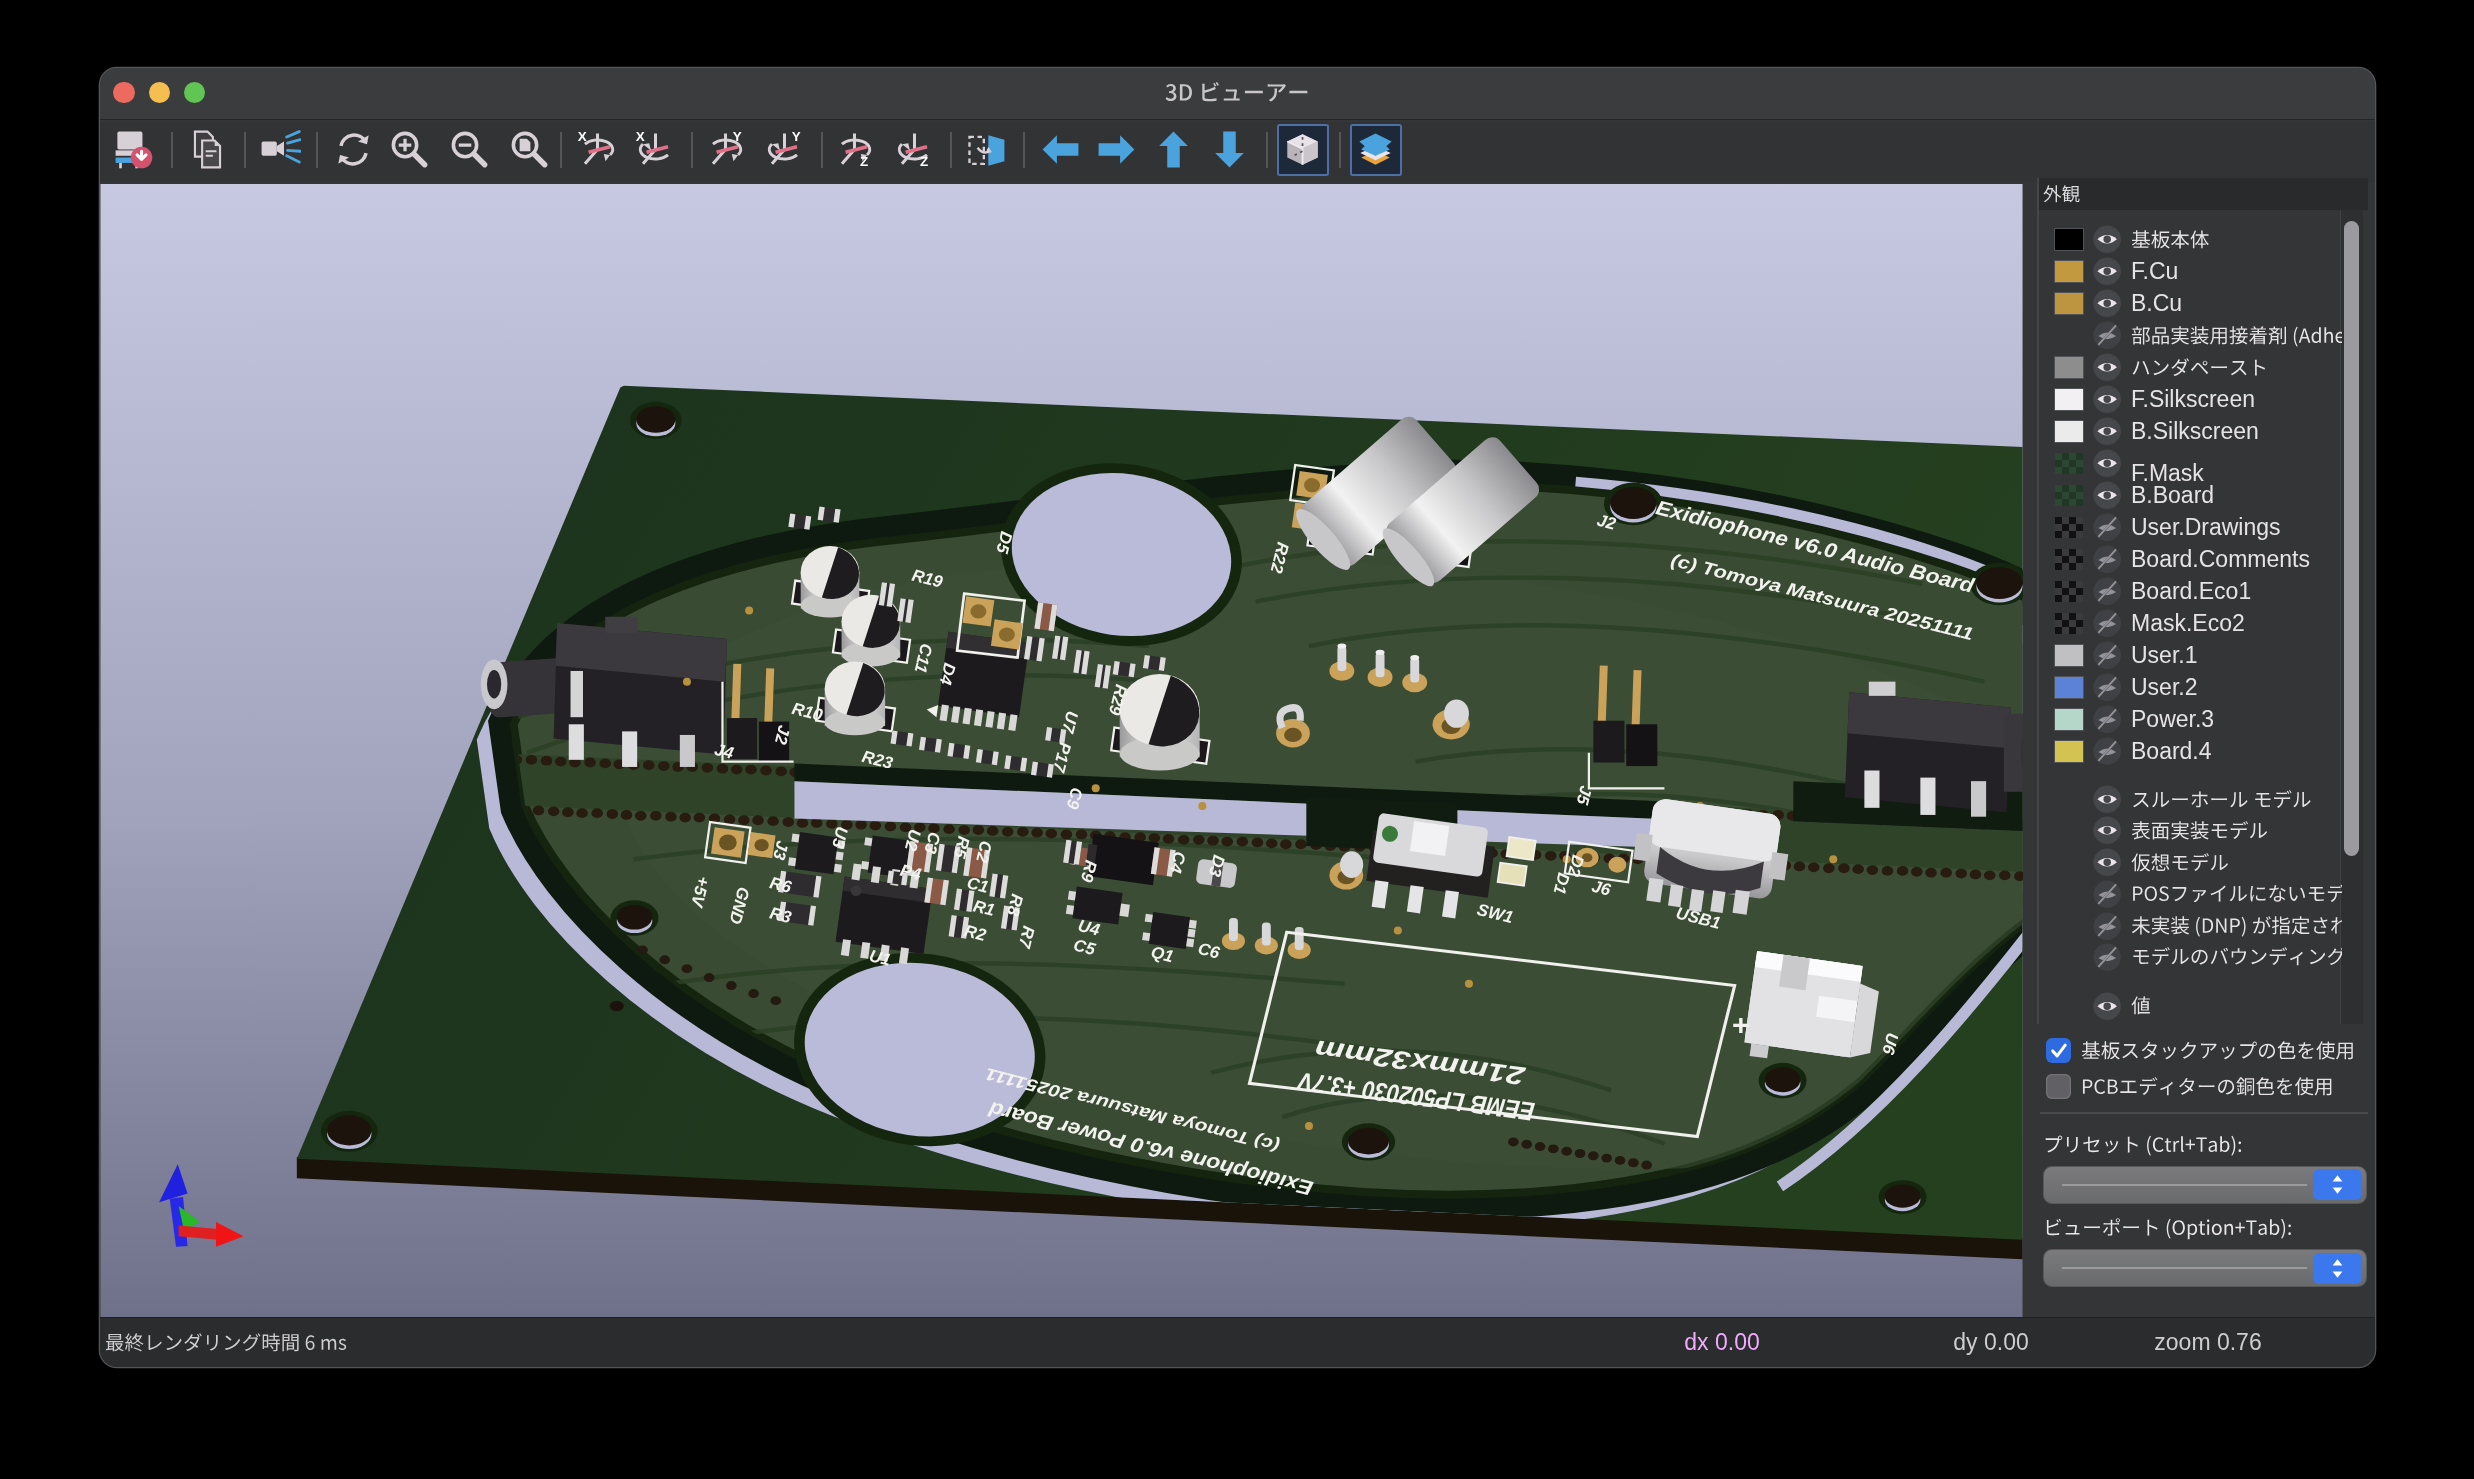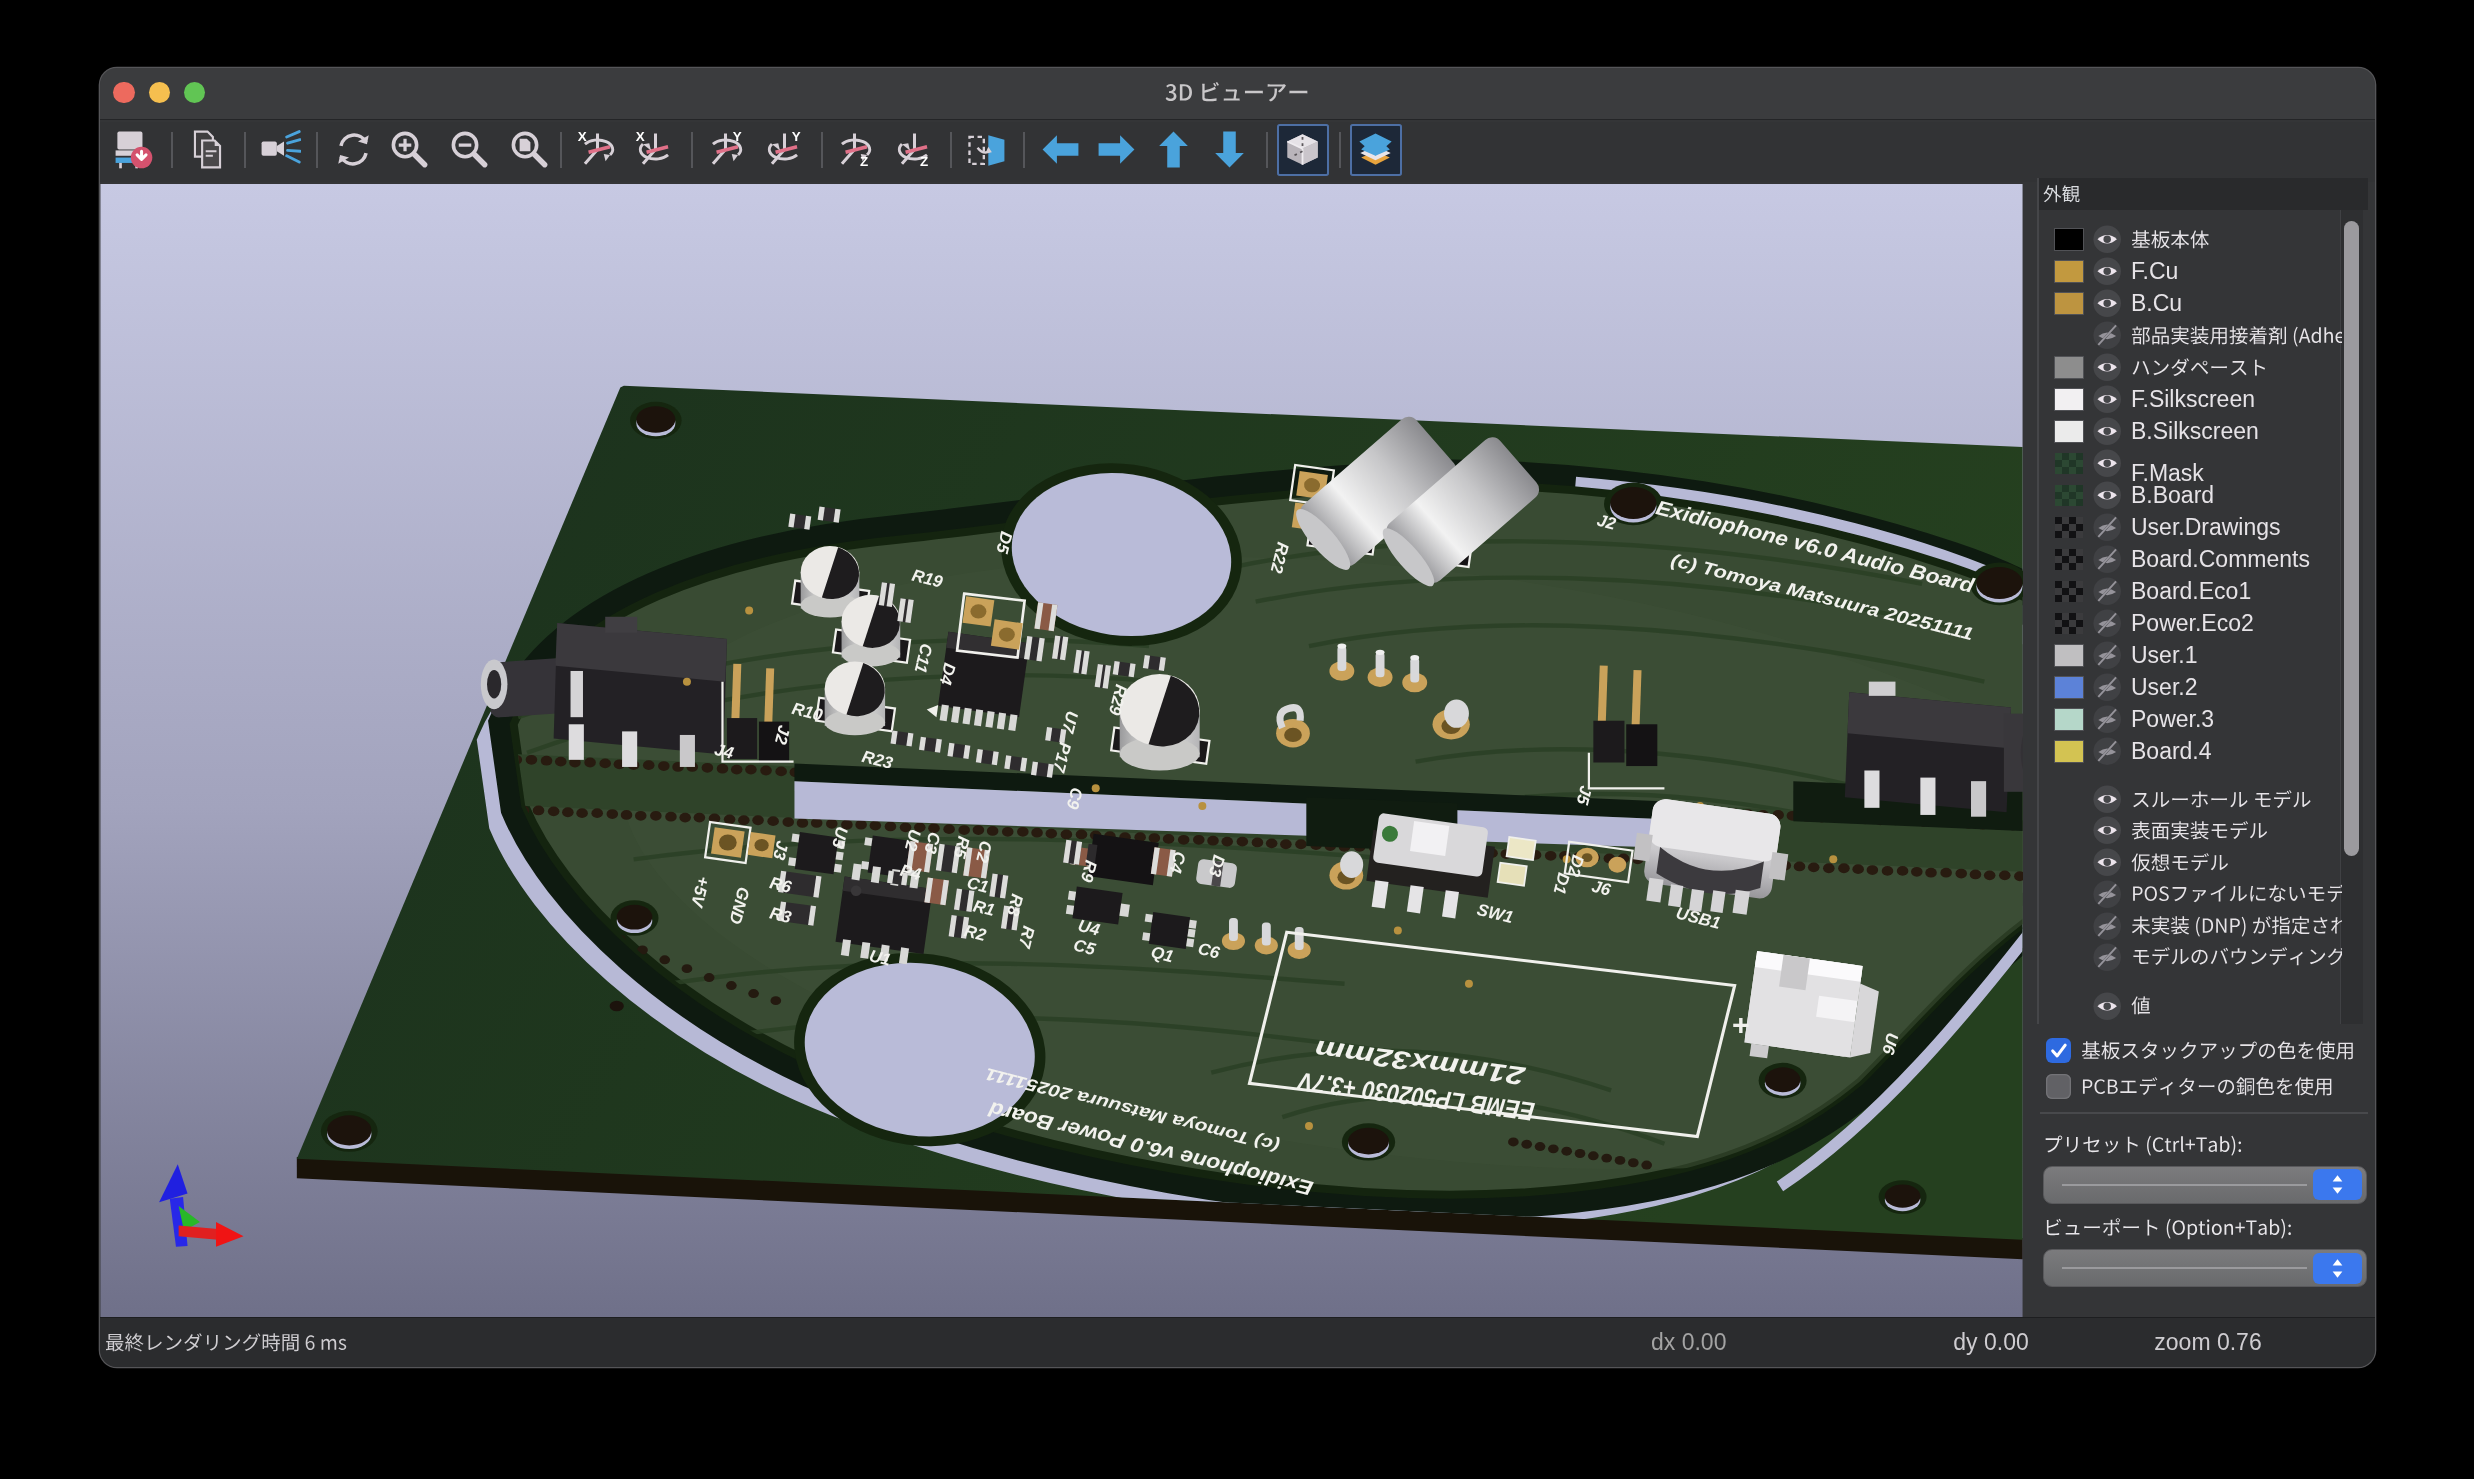--- a/index.html
+++ b/index.html
@@ -309,21 +309,21 @@
     <div class="abs" style="left:1969px;top:559px;width:7.1px;height:7.1px;background:#111113"></div>
     <div class="abs" style="left:1976px;top:545px;width:7.1px;height:7.1px;background:#3b3b3d"></div>
     <div class="abs" style="left:1976px;top:552px;width:7.1px;height:7.1px;background:#111113"></div>
     <div class="abs" style="left:1976px;top:559px;width:7.1px;height:7.1px;background:#3b3b3d"></div>
     <svg class="abs" style="left:1993px;top:541px" width="28.4" height="28.4" viewBox="-16 -16 32 32">
       <circle cx="0" cy="0" r="15.5" fill="#404144"></circle>
       <path d="M-10 1 Q0 -7 10 1 Q0 8 -10 1 Z" fill="#95939a"></path>
       <path d="M-8 9 L8 -9" stroke="#404144" stroke-width="2.6"></path>
       <path d="M-10 11 L10 -11" stroke="#95939a" stroke-width="2.2"></path>
     </svg>
-    <div class="ltxt" style="left:2031px;top:542px">Power.Eco2</div>
+    <div class="ltxt" style="left:2031px;top:542px">Mask.Eco2</div>
     <div class="abs" style="left:1955px;top:577px;width:28.4px;height:21.3px;background:#c0bfc1;box-shadow:0 0 0 0.9px #55565a"></div>
     <svg class="abs" style="left:1993px;top:573px" width="28.4" height="28.4" viewBox="-16 -16 32 32">
       <circle cx="0" cy="0" r="15.5" fill="#404144"></circle>
       <path d="M-10 1 Q0 -7 10 1 Q0 8 -10 1 Z" fill="#95939a"></path>
       <path d="M-8 9 L8 -9" stroke="#404144" stroke-width="2.6"></path>
       <path d="M-10 11 L10 -11" stroke="#95939a" stroke-width="2.2"></path>
     </svg>
     <div class="ltxt" style="left:2031px;top:574px">User.1</div>
     <div class="abs" style="left:1955px;top:609px;width:28.4px;height:21.3px;background:#5c82d8;box-shadow:0 0 0 0.9px #55565a"></div>
     <svg class="abs" style="left:1993px;top:605px" width="28.4" height="28.4" viewBox="-16 -16 32 32">
@@ -435,21 +435,21 @@
     <div class="abs" style="left:1943px;top:1181px;width:324px;height:38px;background:linear-gradient(#7b7b7d,#696a6c);border-radius:9px;border:0.9px solid #59595c"></div>
     <div class="abs" style="left:1962px;top:1199px;width:245px;height:1.8px;background:#9a9a9d"></div>
     <div class="abs" style="left:2213px;top:1185px;width:49px;height:31px;background:#3b78ee;border-radius:6.2px"></div>
     <svg class="abs" style="left:2213px;top:1185px" width="49" height="31" viewBox="0 0 55 35">
       <path d="M22 14 l5.5 -7 l5.5 7 z M22 21 l5.5 7 l5.5 -7 z" fill="#fff"></path>
     </svg>
     <div class="abs" style="left:0;top:1249px;width:2275px;height:50px;background:#2b2c2e;border-top:1.8px solid #1d1e20"></div>
     <svg style="position:absolute;left:5.3px;top:1264px;overflow:hidden" width="244" height="24" viewBox="0 -20 275 27">
       <path d="M5.5 -14.0L16.5 -14.0L16.5 -12.4L5.5 -12.4ZM5.5 -16.6L16.5 -16.6L16.5 -15.1L5.5 -15.1ZM3.9 -17.8L3.9 -11.2L18.2 -11.2L18.2 -17.8ZM8.7 -8.6L8.7 -7.1L4.7 -7.1L4.7 -8.6ZM1.1 -1.0L1.2 0.5L8.7 -0.4L8.7 1.8L10.3 1.8L10.3 0.4C10.6 0.7 11.0 1.3 11.2 1.6C12.7 1.1 14.2 0.3 15.6 -0.7C16.9 0.4 18.4 1.2 20.2 1.7C20.4 1.4 20.8 0.7 21.2 0.5C19.5 0.0 18.0 -0.7 16.7 -1.7C18.1 -3.0 19.3 -4.8 20.0 -6.9L19.0 -7.3L18.7 -7.3L11.1 -7.3L11.1 -5.9L13.0 -5.9L12.0 -5.6C12.6 -4.2 13.4 -2.9 14.5 -1.8C13.2 -0.8 11.7 -0.1 10.3 0.3L10.3 -8.6L20.7 -8.6L20.7 -10.0L1.3 -10.0L1.3 -8.6L3.2 -8.6L3.2 -1.2ZM13.4 -5.9L18.0 -5.9C17.4 -4.7 16.5 -3.6 15.6 -2.7C14.7 -3.6 13.9 -4.7 13.4 -5.9ZM8.7 -5.9L8.7 -4.3L4.7 -4.3L4.7 -5.9ZM8.7 -3.1L8.7 -1.8L4.7 -1.3L4.7 -3.1ZM34.4 -5.8C35.9 -5.2 37.9 -4.0 38.9 -3.3L39.9 -4.4C38.9 -5.2 37.0 -6.2 35.4 -6.9ZM32.0 -1.6C35.0 -0.8 38.6 0.7 40.5 1.9L41.5 0.6C39.5 -0.5 35.9 -2.0 33.0 -2.8ZM28.6 -5.7C29.1 -4.4 29.7 -2.7 29.9 -1.6L31.2 -2.0C31.0 -3.1 30.4 -4.8 29.8 -6.0ZM24.0 -5.9C23.7 -4.0 23.3 -2.0 22.6 -0.7C22.9 -0.5 23.6 -0.2 23.9 -0.0C24.6 -1.4 25.1 -3.6 25.4 -5.7ZM34.5 -14.7L39.5 -14.7C38.9 -13.4 38.0 -12.3 36.9 -11.2C35.9 -12.3 35.1 -13.4 34.4 -14.6ZM22.7 -8.6L22.9 -7.1L26.4 -7.3L26.4 1.8L27.8 1.8L27.8 -7.4L29.6 -7.5C29.7 -7.1 29.9 -6.7 29.9 -6.4L31.0 -6.8C31.3 -6.5 31.6 -6.1 31.7 -5.8C33.5 -6.6 35.3 -7.7 36.9 -9.2C38.6 -7.6 40.4 -6.4 42.3 -5.6C42.6 -6.0 43.1 -6.6 43.4 -6.9C41.5 -7.6 39.6 -8.8 38.0 -10.2C39.6 -11.7 40.8 -13.6 41.7 -15.7L40.7 -16.3L40.4 -16.2L35.4 -16.2C35.8 -16.9 36.2 -17.6 36.5 -18.2L34.8 -18.5C34.0 -16.5 32.4 -13.9 30.1 -12.1C30.4 -11.9 30.9 -11.4 31.2 -11.0C32.1 -11.8 32.8 -12.6 33.5 -13.4C34.2 -12.3 35.0 -11.2 35.9 -10.3C34.4 -9.0 32.8 -8.0 31.1 -7.3C30.7 -8.5 29.9 -10.1 29.1 -11.3L28.0 -10.8C28.4 -10.3 28.7 -9.6 29.0 -8.9L25.7 -8.7C27.2 -10.7 28.9 -13.2 30.2 -15.3L28.8 -16.0C28.2 -14.8 27.4 -13.4 26.5 -12.0C26.2 -12.5 25.7 -13.0 25.2 -13.5C26.0 -14.7 27.0 -16.4 27.7 -17.9L26.3 -18.5C25.8 -17.2 25.0 -15.6 24.3 -14.4L23.7 -14.9L22.8 -13.8C23.8 -12.9 25.0 -11.7 25.7 -10.7C25.2 -10.0 24.7 -9.3 24.2 -8.7ZM48.9 -0.7L50.2 0.4C50.5 0.2 50.8 0.1 51.1 0.0C56.6 -1.6 61.1 -4.3 64.0 -7.9L63.0 -9.4C60.2 -5.9 55.1 -2.9 50.9 -1.9C50.9 -3.0 50.9 -12.3 50.9 -14.4C50.9 -15.0 51.0 -15.8 51.1 -16.4L48.9 -16.4C49.0 -15.9 49.1 -14.9 49.1 -14.4C49.1 -12.3 49.1 -3.1 49.1 -1.8C49.1 -1.3 49.0 -1.1 48.9 -0.7ZM71.0 -16.1L69.7 -14.8C71.4 -13.7 74.1 -11.3 75.2 -10.2L76.6 -11.6C75.4 -12.8 72.6 -15.1 71.0 -16.1ZM69.1 -1.4L70.3 0.4C73.9 -0.3 76.7 -1.6 78.9 -3.0C82.2 -5.1 84.8 -8.1 86.3 -10.8L85.2 -12.7C84.0 -10.0 81.3 -6.7 77.9 -4.6C75.8 -3.3 73.0 -2.0 69.1 -1.4ZM107.2 -18.6L106.1 -18.1C106.7 -17.3 107.4 -16.1 107.9 -15.1L109.1 -15.6C108.7 -16.4 107.8 -17.8 107.2 -18.6ZM99.1 -16.8L97.1 -17.4C97.0 -16.8 96.6 -16.1 96.4 -15.7C95.4 -13.7 93.1 -10.3 89.3 -8.0L90.8 -6.9C93.3 -8.6 95.2 -10.7 96.6 -12.7L104.1 -12.7C103.6 -10.9 102.5 -8.5 101.1 -6.6C99.5 -7.7 97.9 -8.7 96.4 -9.6L95.2 -8.3C96.6 -7.5 98.3 -6.3 99.9 -5.2C97.9 -3.0 95.1 -1.0 91.4 0.1L93.0 1.5C96.7 0.1 99.4 -1.9 101.4 -4.1C102.3 -3.4 103.1 -2.7 103.8 -2.1L105.0 -3.6C104.3 -4.2 103.5 -4.9 102.5 -5.5C104.2 -7.8 105.4 -10.4 106.0 -12.4C106.1 -12.8 106.3 -13.3 106.5 -13.6L105.5 -14.2L106.6 -14.7C106.2 -15.6 105.4 -16.9 104.8 -17.7L103.7 -17.2C104.3 -16.4 105.0 -15.1 105.4 -14.2L105.0 -14.5C104.7 -14.3 104.2 -14.3 103.6 -14.3L97.7 -14.3L98.1 -15.0C98.3 -15.4 98.7 -16.2 99.1 -16.8ZM127.1 -16.7L125.0 -16.7C125.1 -16.1 125.1 -15.5 125.1 -14.8C125.1 -14.0 125.1 -12.1 125.1 -11.3C125.1 -7.1 124.8 -5.4 123.3 -3.5C121.9 -2.0 120.1 -1.1 118.0 -0.6L119.5 0.9C121.1 0.4 123.3 -0.6 124.7 -2.3C126.3 -4.2 127.0 -5.9 127.0 -11.2C127.0 -12.1 127.0 -13.9 127.0 -14.8C127.0 -15.5 127.0 -16.1 127.1 -16.7ZM116.9 -16.5L114.9 -16.5C114.9 -16.1 115.0 -15.3 115.0 -14.9C115.0 -14.3 115.0 -8.5 115.0 -7.6C115.0 -7.0 114.9 -6.2 114.8 -5.9L116.9 -5.9C116.8 -6.3 116.8 -7.0 116.8 -7.6C116.8 -8.5 116.8 -14.3 116.8 -14.9C116.8 -15.5 116.8 -16.1 116.9 -16.5ZM137.0 -16.1L135.7 -14.8C137.4 -13.7 140.1 -11.3 141.2 -10.2L142.6 -11.6C141.4 -12.8 138.6 -15.1 137.0 -16.1ZM135.1 -1.4L136.3 0.4C139.9 -0.3 142.7 -1.6 144.9 -3.0C148.2 -5.1 150.8 -8.1 152.3 -10.8L151.2 -12.7C150.0 -10.0 147.3 -6.7 143.9 -4.6C141.8 -3.3 139.0 -2.0 135.1 -1.4ZM170.8 -17.6L169.7 -17.1C170.3 -16.3 171.0 -14.9 171.4 -14.1L172.6 -14.6C172.2 -15.5 171.4 -16.8 170.8 -17.6ZM173.2 -18.5L172.1 -18.0C172.7 -17.2 173.4 -15.9 173.9 -15.0L175.1 -15.5C174.7 -16.3 173.8 -17.7 173.2 -18.5ZM164.9 -16.5L162.9 -17.2C162.8 -16.7 162.4 -15.9 162.2 -15.5C161.2 -13.5 159.1 -10.3 155.3 -8.0L156.8 -6.9C159.2 -8.5 161.1 -10.4 162.4 -12.3L169.8 -12.3C169.4 -10.3 168.0 -7.5 166.3 -5.5C164.3 -3.1 161.6 -1.1 157.5 0.1L159.1 1.5C163.2 -0.0 165.9 -2.0 167.9 -4.5C169.8 -6.9 171.2 -9.8 171.8 -12.1C171.9 -12.4 172.1 -12.9 172.3 -13.2L170.8 -14.1C170.5 -14.0 170.0 -13.9 169.4 -13.9L163.4 -13.9L163.9 -14.8C164.2 -15.2 164.6 -16.0 164.9 -16.5ZM185.8 -4.6C186.9 -3.4 188.1 -1.8 188.6 -0.7L190.0 -1.6C189.5 -2.7 188.2 -4.2 187.1 -5.4ZM189.9 -18.5L189.9 -15.9L185.3 -15.9L185.3 -14.4L189.9 -14.4L189.9 -11.6L184.3 -11.6L184.3 -10.1L192.8 -10.1L192.8 -7.6L184.4 -7.6L184.4 -6.1L192.8 -6.1L192.8 -0.2C192.8 0.1 192.7 0.2 192.3 0.2C192.0 0.2 190.7 0.2 189.4 0.2C189.6 0.6 189.9 1.3 189.9 1.7C191.7 1.7 192.8 1.7 193.5 1.5C194.2 1.2 194.4 0.7 194.4 -0.2L194.4 -6.1L197.0 -6.1L197.0 -7.6L194.4 -7.6L194.4 -10.1L197.2 -10.1L197.2 -11.6L191.5 -11.6L191.5 -14.4L196.3 -14.4L196.3 -15.9L191.5 -15.9L191.5 -18.5ZM182.4 -9.2L182.4 -4.1L179.2 -4.1L179.2 -9.2ZM182.4 -10.6L179.2 -10.6L179.2 -15.5L182.4 -15.5ZM177.7 -17.1L177.7 -0.8L179.2 -0.8L179.2 -2.6L184.0 -2.6L184.0 -17.1ZM211.5 -3.7L211.5 -1.6L206.4 -1.6L206.4 -3.7ZM211.5 -5.0L206.4 -5.0L206.4 -7.0L211.5 -7.0ZM204.9 -8.3L204.9 0.8L206.4 0.8L206.4 -0.3L213.1 -0.3L213.1 -8.3ZM206.4 -13.2L206.4 -11.2L201.6 -11.2L201.6 -13.2ZM206.4 -14.4L201.6 -14.4L201.6 -16.3L206.4 -16.3ZM216.5 -13.2L216.5 -11.2L211.5 -11.2L211.5 -13.2ZM216.5 -14.4L211.5 -14.4L211.5 -16.3L216.5 -16.3ZM217.3 -17.5L210.0 -17.5L210.0 -9.9L216.5 -9.9L216.5 -0.4C216.5 -0.0 216.3 0.1 216.0 0.1C215.6 0.1 214.2 0.1 212.9 0.1C213.1 0.5 213.4 1.3 213.5 1.8C215.3 1.8 216.5 1.7 217.2 1.5C217.9 1.2 218.2 0.6 218.2 -0.4L218.2 -17.5ZM200.0 -17.5L200.0 1.8L201.6 1.8L201.6 -10.0L208.0 -10.0L208.0 -17.5ZM231.6 0.3C234.1 0.3 236.2 -1.8 236.2 -4.9C236.2 -8.3 234.4 -10.0 231.7 -10.0C230.4 -10.0 229.0 -9.3 228.1 -8.1C228.1 -13.1 230.0 -14.8 232.2 -14.8C233.2 -14.8 234.1 -14.3 234.8 -13.5L235.9 -14.8C235.0 -15.7 233.8 -16.4 232.1 -16.4C229.0 -16.4 226.2 -14.0 226.2 -7.7C226.2 -2.4 228.5 0.3 231.6 0.3ZM228.1 -6.5C229.2 -8.0 230.4 -8.5 231.4 -8.5C233.3 -8.5 234.3 -7.1 234.3 -4.9C234.3 -2.8 233.1 -1.3 231.6 -1.3C229.5 -1.3 228.3 -3.1 228.1 -6.5ZM244.1 0.0L246.1 0.0L246.1 -8.7C247.2 -9.9 248.2 -10.5 249.1 -10.5C250.6 -10.5 251.3 -9.5 251.3 -7.3L251.3 0.0L253.3 0.0L253.3 -8.7C254.5 -9.9 255.4 -10.5 256.3 -10.5C257.9 -10.5 258.6 -9.5 258.6 -7.3L258.6 0.0L260.6 0.0L260.6 -7.6C260.6 -10.6 259.4 -12.3 257.0 -12.3C255.5 -12.3 254.3 -11.3 253.0 -10.0C252.5 -11.4 251.5 -12.3 249.7 -12.3C248.3 -12.3 247.0 -11.4 246.0 -10.2L245.9 -10.2L245.7 -11.9L244.1 -11.9ZM267.6 0.3C270.4 0.3 271.9 -1.3 271.9 -3.3C271.9 -5.5 270.0 -6.2 268.3 -6.9C266.9 -7.4 265.7 -7.8 265.7 -9.0C265.7 -9.9 266.4 -10.7 267.9 -10.7C269.0 -10.7 269.8 -10.2 270.6 -9.6L271.6 -10.9C270.7 -11.6 269.4 -12.3 267.9 -12.3C265.3 -12.3 263.8 -10.8 263.8 -8.9C263.8 -6.8 265.6 -6.0 267.3 -5.4C268.6 -4.9 270.0 -4.4 270.0 -3.1C270.0 -2.1 269.2 -1.3 267.7 -1.3C266.2 -1.3 265.2 -1.8 264.1 -2.7L263.1 -1.4C264.3 -0.4 265.9 0.3 267.6 0.3Z" fill="#cfcdd1"></path>
     </svg>
-    <div class="ltxt" style="left:1551px;top:1261px;width:142px;text-align:left;color:#a3a3a3">dx 0.00</div>
+    <div class="ltxt" style="left:1551px;top:1261px;width:142px;text-align:center;color:#f0abfc">dx 0.00</div>
     <div class="ltxt" style="left:1820px;top:1261px;width:142px;text-align:center;color:#cfcdd1">dy 0.00</div>
     <div class="ltxt" style="left:2037px;top:1261px;width:142px;text-align:center;color:#cfcdd1">zoom 0.76</div>
     <svg class="abs" style="left:0;top:116px" width="1923" height="1133" viewBox="0 0 2163 1275">
 <defs>
 <linearGradient id="bgg" x1="0" y1="0" x2="0" y2="1">
  <stop offset="0" stop-color="#c7c9e3"></stop>
           <stop offset="0.55" stop-color="#a2a3bd"></stop>
           <stop offset="1" stop-color="#6f7089"></stop>
 </linearGradient>
 <linearGradient id="panelg" x1="0" y1="0" x2="1" y2="0.3">

